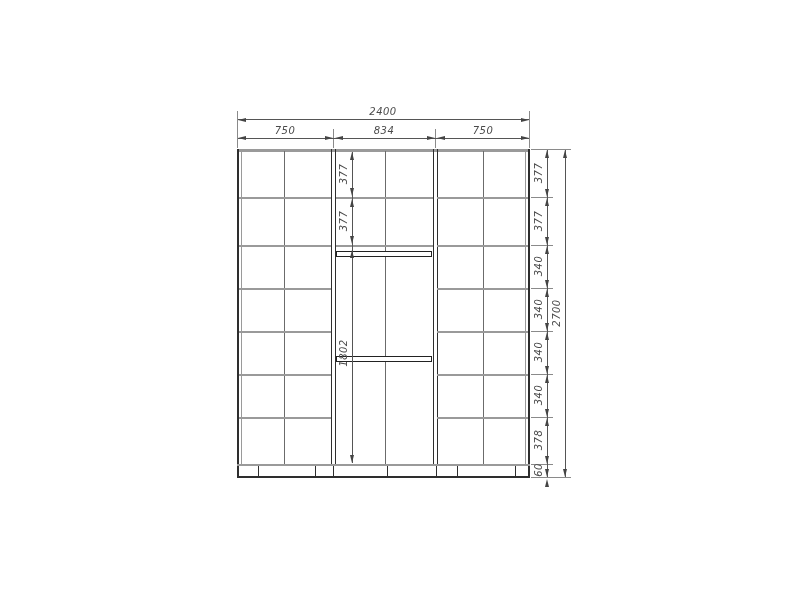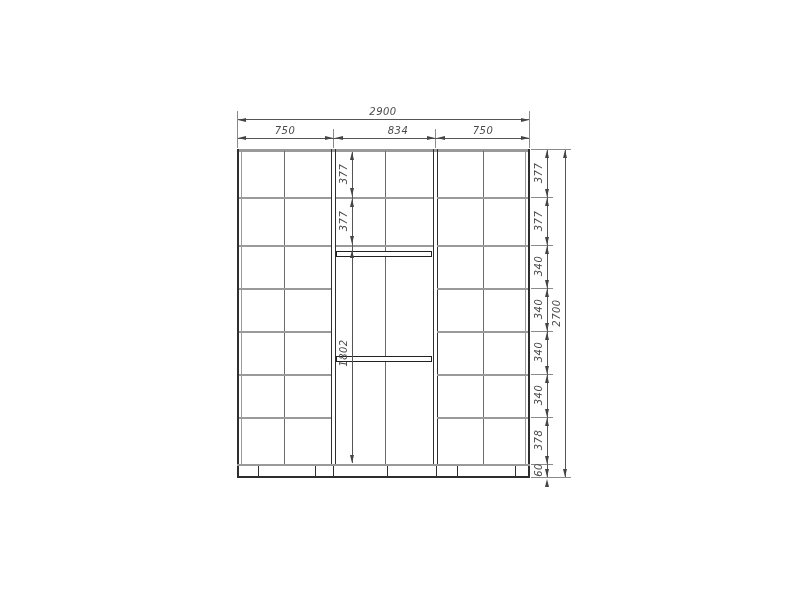--- a/index.html
+++ b/index.html
@@ -72,31 +72,31 @@
   <div class="ln dark" style="left:515px;top:466px;width:1px;height:10px;"></div>
 
   <div class="ln ext" style="left:237px;top:111px;width:1px;height:37px;"></div>
   <div class="ln ext" style="left:529px;top:111px;width:1px;height:37px;"></div>
   <div class="ln ext" style="left:333px;top:129px;width:1px;height:19px;"></div>
   <div class="ln ext" style="left:435px;top:129px;width:1px;height:19px;"></div>
 
   <div class="ln dim" style="left:238px;top:119px;width:291px;height:1px;"></div>
   <div class="arr l" style="left:238px;top:120px;"></div>
   <div class="arr r" style="left:529px;top:120px;"></div>
-  <span class="lbl" style="left:383px;top:111px;">2900</span>
+  <span class="lbl" style="left:383px;top:111px;">2400</span>
 
   <div class="ln dim" style="left:238px;top:138px;width:291px;height:1px;"></div>
   <div class="arr l" style="left:238px;top:138px;"></div>
   <div class="arr r" style="left:333px;top:138px;"></div>
   <div class="arr l" style="left:335px;top:138px;"></div>
   <div class="arr r" style="left:435px;top:138px;"></div>
   <div class="arr l" style="left:437px;top:138px;"></div>
   <div class="arr r" style="left:529px;top:138px;"></div>
   <span class="lbl" style="left:285px;top:130px;">750</span>
-  <span class="lbl" style="left:398px;top:130px;">834</span>
+  <span class="lbl" style="left:384px;top:130px;">834</span>
   <span class="lbl" style="left:483px;top:130px;">750</span>
 
   <div class="ln ext" style="left:531px;top:149px;width:40px;height:1px;"></div>
   <div class="ln ext" style="left:531px;top:197px;width:22px;height:1px;"></div>
   <div class="ln ext" style="left:531px;top:245px;width:22px;height:1px;"></div>
   <div class="ln ext" style="left:531px;top:288px;width:22px;height:1px;"></div>
   <div class="ln ext" style="left:531px;top:331px;width:22px;height:1px;"></div>
   <div class="ln ext" style="left:531px;top:374px;width:22px;height:1px;"></div>
   <div class="ln ext" style="left:531px;top:417px;width:22px;height:1px;"></div>
   <div class="ln ext" style="left:531px;top:464px;width:22px;height:1px;"></div>

